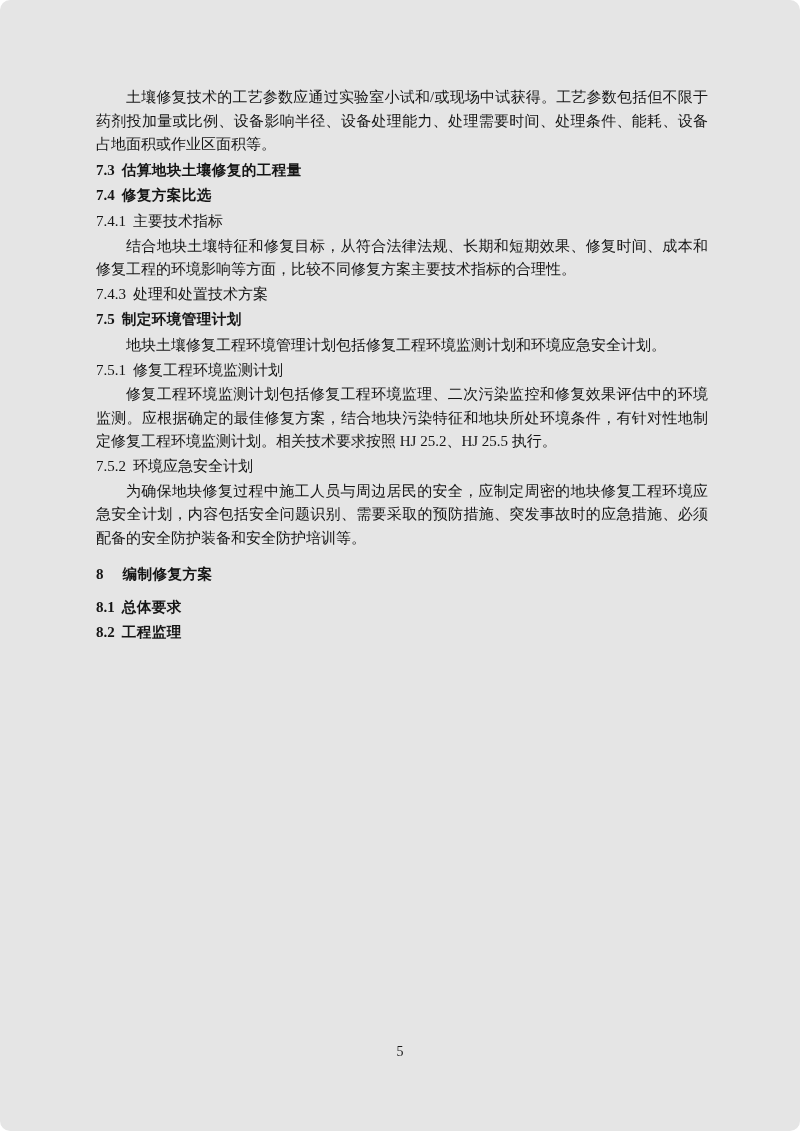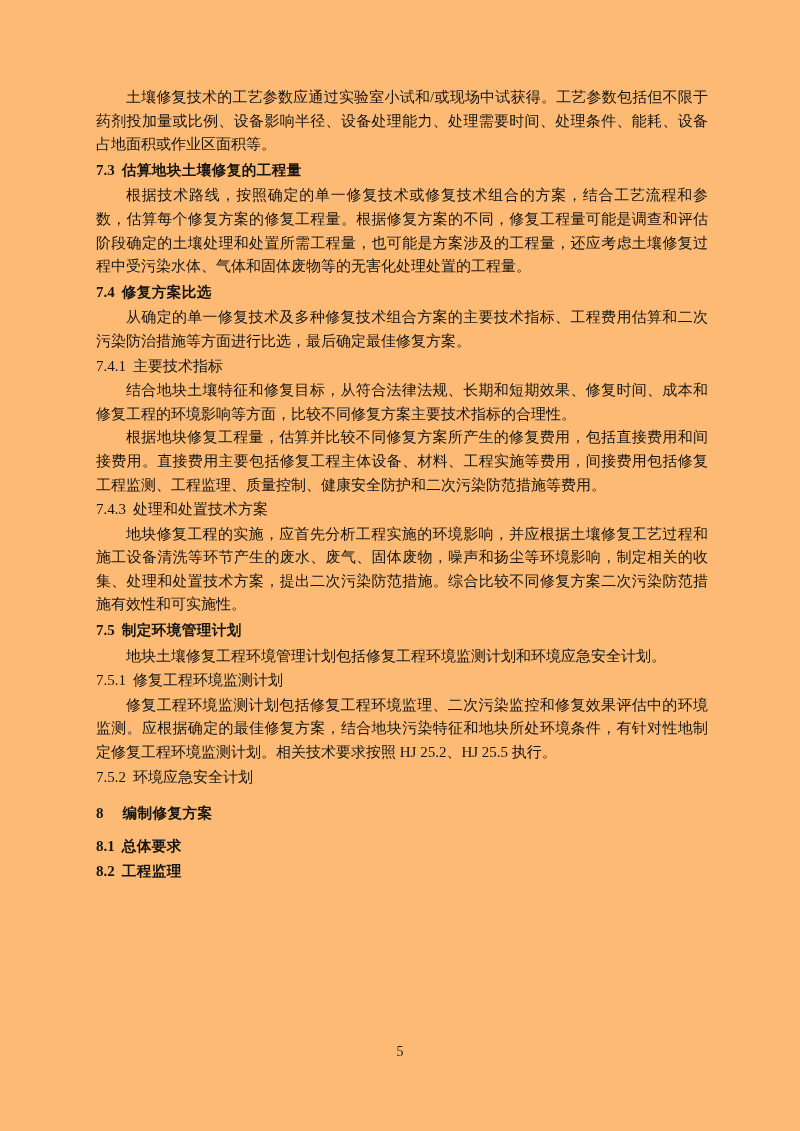--- a/index.html
+++ b/index.html
@@ -5,28 +5,29 @@
   html, body {
     margin: 0;
     padding: 0;
     background: #ffffff;
   }
   .page {
     position: relative;
     width: 800px;
     height: 1131px;
     margin: 0 auto;
-    background: #fdba74;
+    background: #e5e5e5;
     box-sizing: border-box;
     padding: 86px 92px 0 96px;
     color: #151515;
     font-family: "Liberation Serif", "DejaVu Serif", serif;
     font-size: 15px;
     line-height: 23.6px;
     overflow: hidden;
+    border-radius: 10px;
   }
   .para {
     margin: 0;
     text-align: justify;
     text-justify: inter-ideograph;
     text-indent: 2em;
   }
   .heading-l1 {
     margin: 13px 0 9px 0;
     font-weight: bold;
@@ -66,59 +67,56 @@
 <body>
 
 <div class="page">
 
   <p class="para">土壤修复技术的工艺参数应通过实验室小试和/或现场中试获得。工艺参数包括但不限于药剂投加量或比例、设备影响半径、设备处理能力、处理需要时间、处理条件、能耗、设备占地面积或作业区面积等。</p>
 
   <div class="heading-l2">
     <span class="num">7.3</span><span class="title">估算地块土壤修复的工程量</span>
   </div>
 
-  <p class="para">根据技术路线，按照确定的单一修复技术或修复技术组合的方案，结合工艺流程和参数，估算每个修复方案的修复工程量。根据修复方案的不同，修复工程量可能是调查和评估阶段确定的土壤处理和处置所需工程量，也可能是方案涉及的工程量，还应考虑土壤修复过程中受污染水体、气体和固体废物等的无害化处理处置的工程量。</p>
 
   <div class="heading-l2">
     <span class="num">7.4</span><span class="title">修复方案比选</span>
   </div>
 
-  <p class="para">从确定的单一修复技术及多种修复技术组合方案的主要技术指标、工程费用估算和二次污染防治措施等方面进行比选，最后确定最佳修复方案。</p>
 
   <div class="heading-l3">
     <span class="num">7.4.1</span><span class="title">主要技术指标</span>
   </div>
 
   <p class="para">结合地块土壤特征和修复目标，从符合法律法规、长期和短期效果、修复时间、成本和修复工程的环境影响等方面，比较不同修复方案主要技术指标的合理性。</p>
 
 
-  <p class="para">根据地块修复工程量，估算并比较不同修复方案所产生的修复费用，包括直接费用和间接费用。直接费用主要包括修复工程主体设备、材料、工程实施等费用，间接费用包括修复工程监测、工程监理、质量控制、健康安全防护和二次污染防范措施等费用。</p>
 
   <div class="heading-l3">
     <span class="num">7.4.3</span><span class="title">处理和处置技术方案</span>
   </div>
 
-  <p class="para">地块修复工程的实施，应首先分析工程实施的环境影响，并应根据土壤修复工艺过程和施工设备清洗等环节产生的废水、废气、固体废物，噪声和扬尘等环境影响，制定相关的收集、处理和处置技术方案，提出二次污染防范措施。综合比较不同修复方案二次污染防范措施有效性和可实施性。</p>
 
   <div class="heading-l2">
     <span class="num">7.5</span><span class="title">制定环境管理计划</span>
   </div>
 
   <p class="para">地块土壤修复工程环境管理计划包括修复工程环境监测计划和环境应急安全计划。</p>
 
   <div class="heading-l3">
     <span class="num">7.5.1</span><span class="title">修复工程环境监测计划</span>
   </div>
 
   <p class="para">修复工程环境监测计划包括修复工程环境监理、二次污染监控和修复效果评估中的环境监测。应根据确定的最佳修复方案，结合地块污染特征和地块所处环境条件，有针对性地制定修复工程环境监测计划。相关技术要求按照 HJ 25.2、HJ 25.5 执行。</p>
 
   <div class="heading-l3">
     <span class="num">7.5.2</span><span class="title">环境应急安全计划</span>
   </div>
 
+  <p class="para">为确保地块修复过程中施工人员与周边居民的安全，应制定周密的地块修复工程环境应急安全计划，内容包括安全问题识别、需要采取的预防措施、突发事故时的应急措施、必须配备的安全防护装备和安全防护培训等。</p>
 
   <div class="heading-l1">
     <span class="num">8</span><span class="title">编制修复方案</span>
   </div>
 
   <div class="heading-l2">
     <span class="num">8.1</span><span class="title">总体要求</span>
   </div>
 
 

